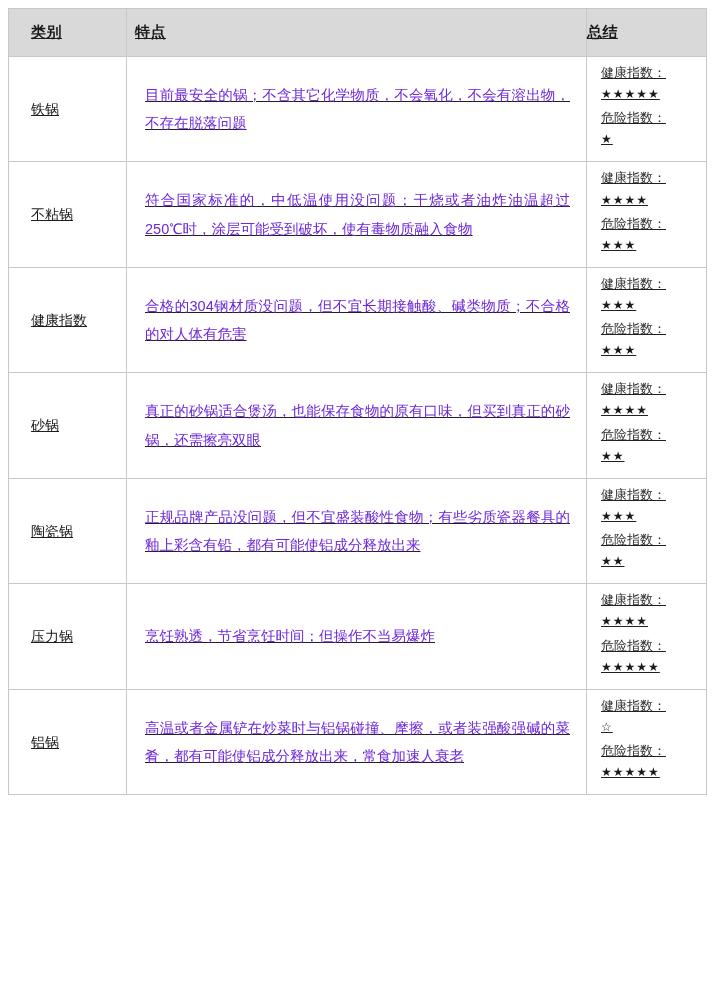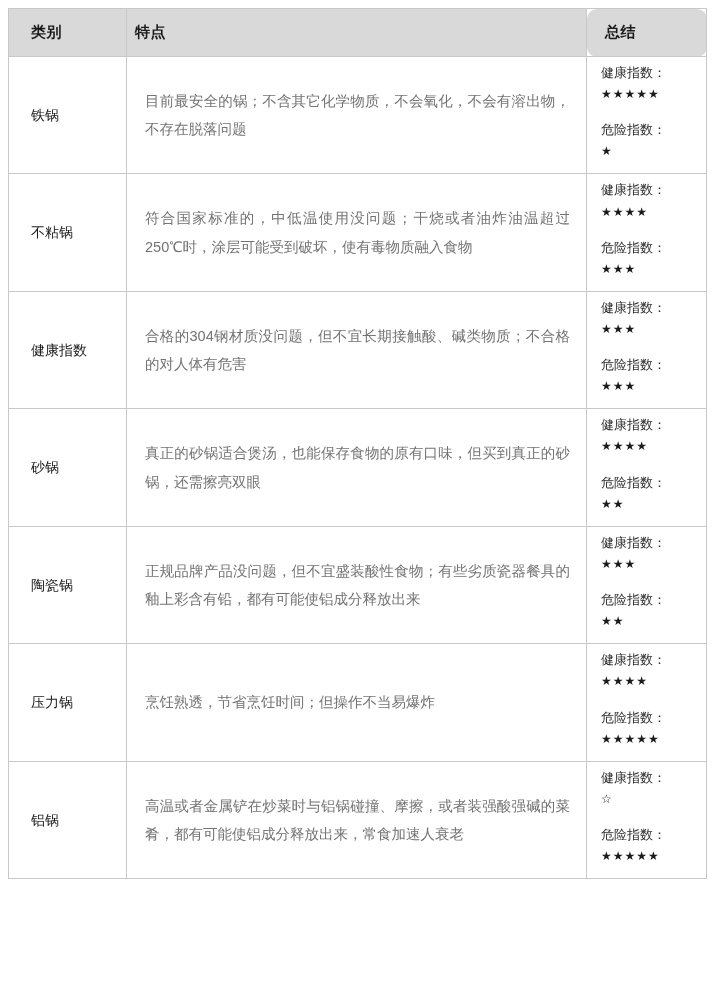--- a/index.html
+++ b/index.html
@@ -13,20 +13,21 @@
     font-family: "Liberation Sans", sans-serif;
     color: #231f20;
     overflow: hidden;
   }
   .sheet {
     width: 714px;
     height: 997px;
     box-sizing: border-box;
     padding: 8px 8px 0 8px;
     background: #ffffff;
+    text-decoration: underline;
   }
   table.cookware {
     border-collapse: collapse;
     width: 698px;
     table-layout: fixed;
   }
   table.cookware col.col-cat { width: 118px; }
   table.cookware col.col-feat { width: 460px; }
   table.cookware col.col-sum { width: 120px; }
 
@@ -41,31 +42,31 @@
     color: #1a1a1a;
     font-size: 15px;
     font-weight: bold;
     text-align: left;
     padding: 14px 14px;
     border-color: #c0c0c0;
     letter-spacing: 0.5px;
   }
   thead th.th-cat { padding-left: 22px; }
   thead th.th-feat { padding-left: 8px; }
-  thead th.th-sum { padding-left: 18px; border-radius: 10px; }
+  thead th.th-sum { padding-left: 0; }
 
   td.cat {
     font-size: 14px;
     color: #1a1a1a;
     padding: 10px 10px 10px 22px;
     line-height: 1.5;
   }
   td.feat {
     font-size: 14.5px;
-    color: #737373;
+    color: #6d28d9;
     padding: 14px 16px 14px 18px;
     line-height: 1.95;
     text-align: justify;
   }
   td.sum {
     font-size: 13px;
     color: #2b2b2b;
     padding: 4px 8px 12px 14px;
     line-height: 1.85;
     vertical-align: middle;
@@ -73,21 +74,21 @@
   .sum-line {
     white-space: nowrap;
   }
   .stars {
     font-size: 12px;
     letter-spacing: 1px;
     color: #1a1a1a;
     line-height: 1.6;
   }
   .sum-block + .sum-block {
-    margin-top: 14px;
+    margin-top: 2px;
   }
 </style>
 </head>
 <body>
 
 <div class="sheet">
   <table class="cookware">
     <colgroup>
       <col class="col-cat">
       <col class="col-feat">

